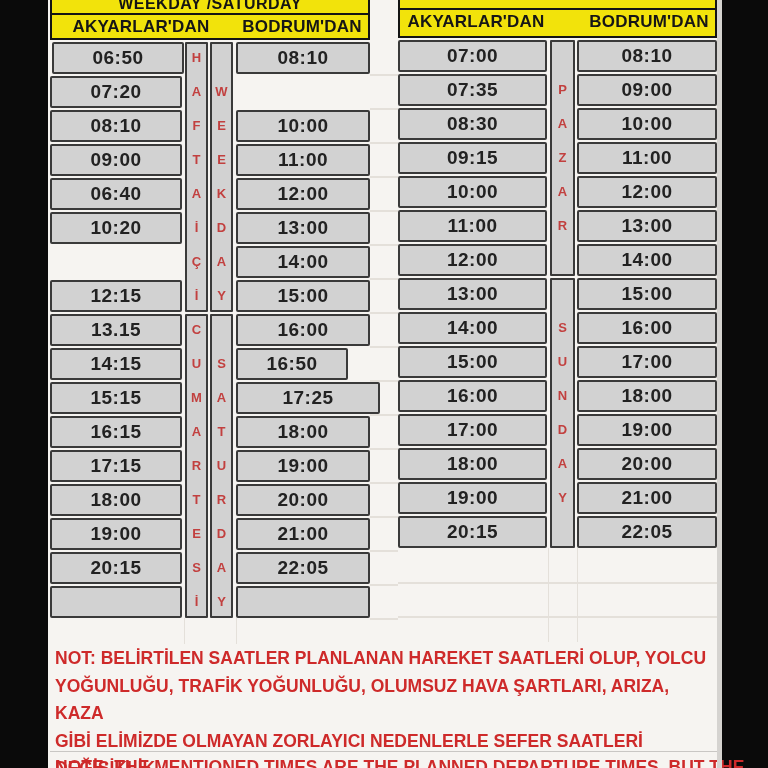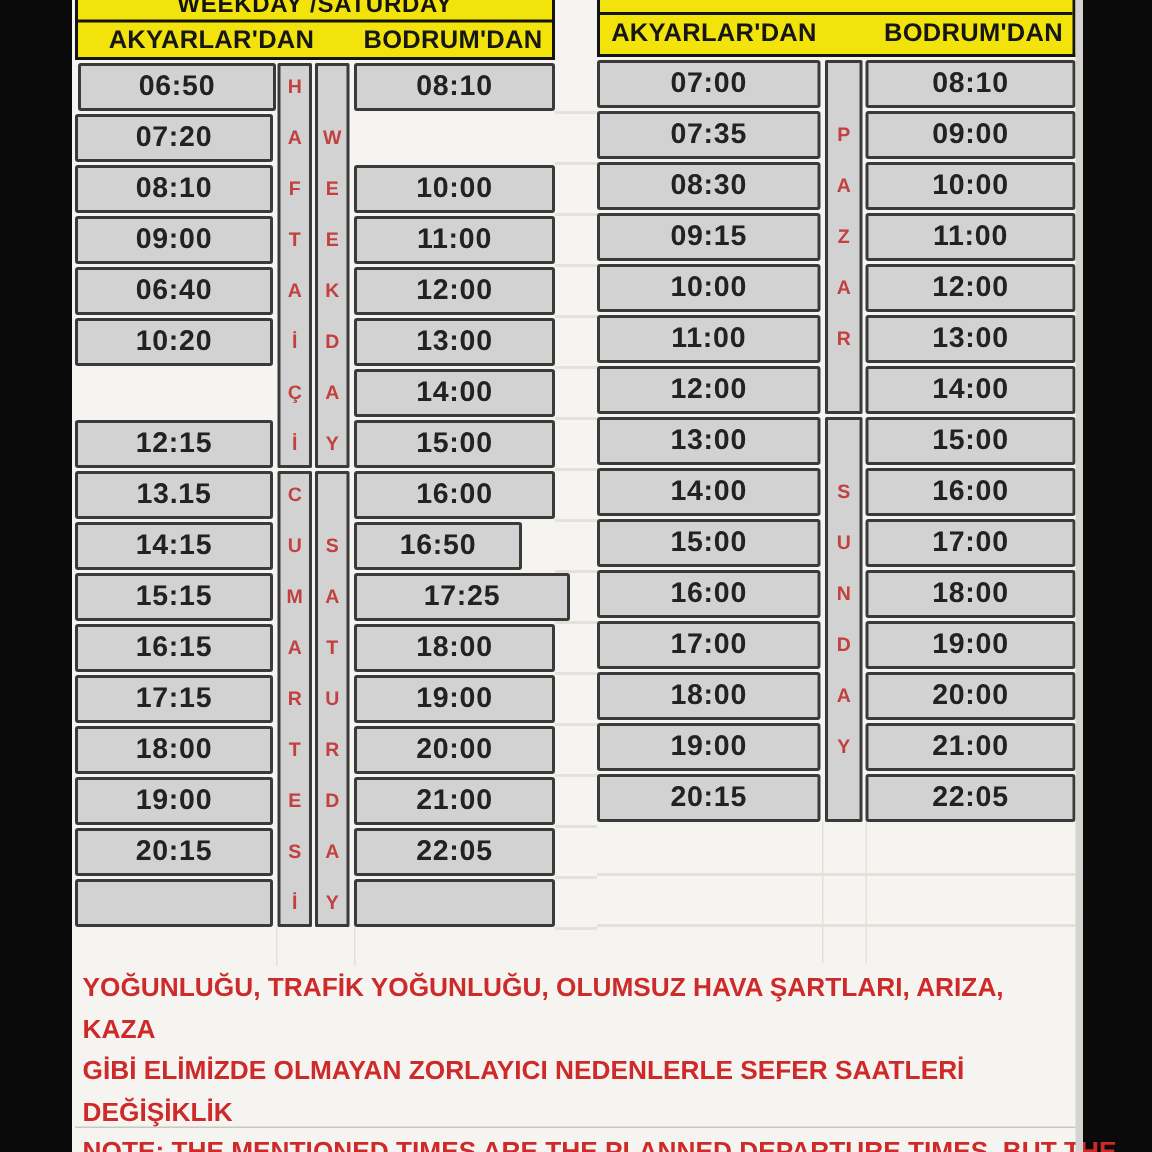--- a/index.html
+++ b/index.html
@@ -188,20 +188,21 @@
             <div class="dletter" style="top: 313px;">U</div>
             <div class="dletter" style="top: 347px;">N</div>
             <div class="dletter" style="top: 381px;">D</div>
             <div class="dletter" style="top: 415px;">A</div>
             <div class="dletter" style="top: 449px;">Y</div>
           </div>
         </div>
     </div>
 
     <div class="note-tr">
+      <div>NOT:  BELİRTİLEN SAATLER PLANLANAN HAREKET SAATLERİ OLUP, YOLCU</div>
       <div>YOĞUNLUĞU, TRAFİK YOĞUNLUĞU, OLUMSUZ HAVA ŞARTLARI, ARIZA, KAZA</div>
       <div>GİBİ ELİMİZDE OLMAYAN ZORLAYICI NEDENLERLE SEFER SAATLERİ DEĞİŞİKLİK</div>
 
     </div>
     <div class="divider"></div>
     <div class="note-en">NOTE: THE MENTIONED TIMES ARE THE PLANNED DEPARTURE TIMES, BUT THE</div>
 
     <div class="edge-strip"></div>
   </div>
 </div>

